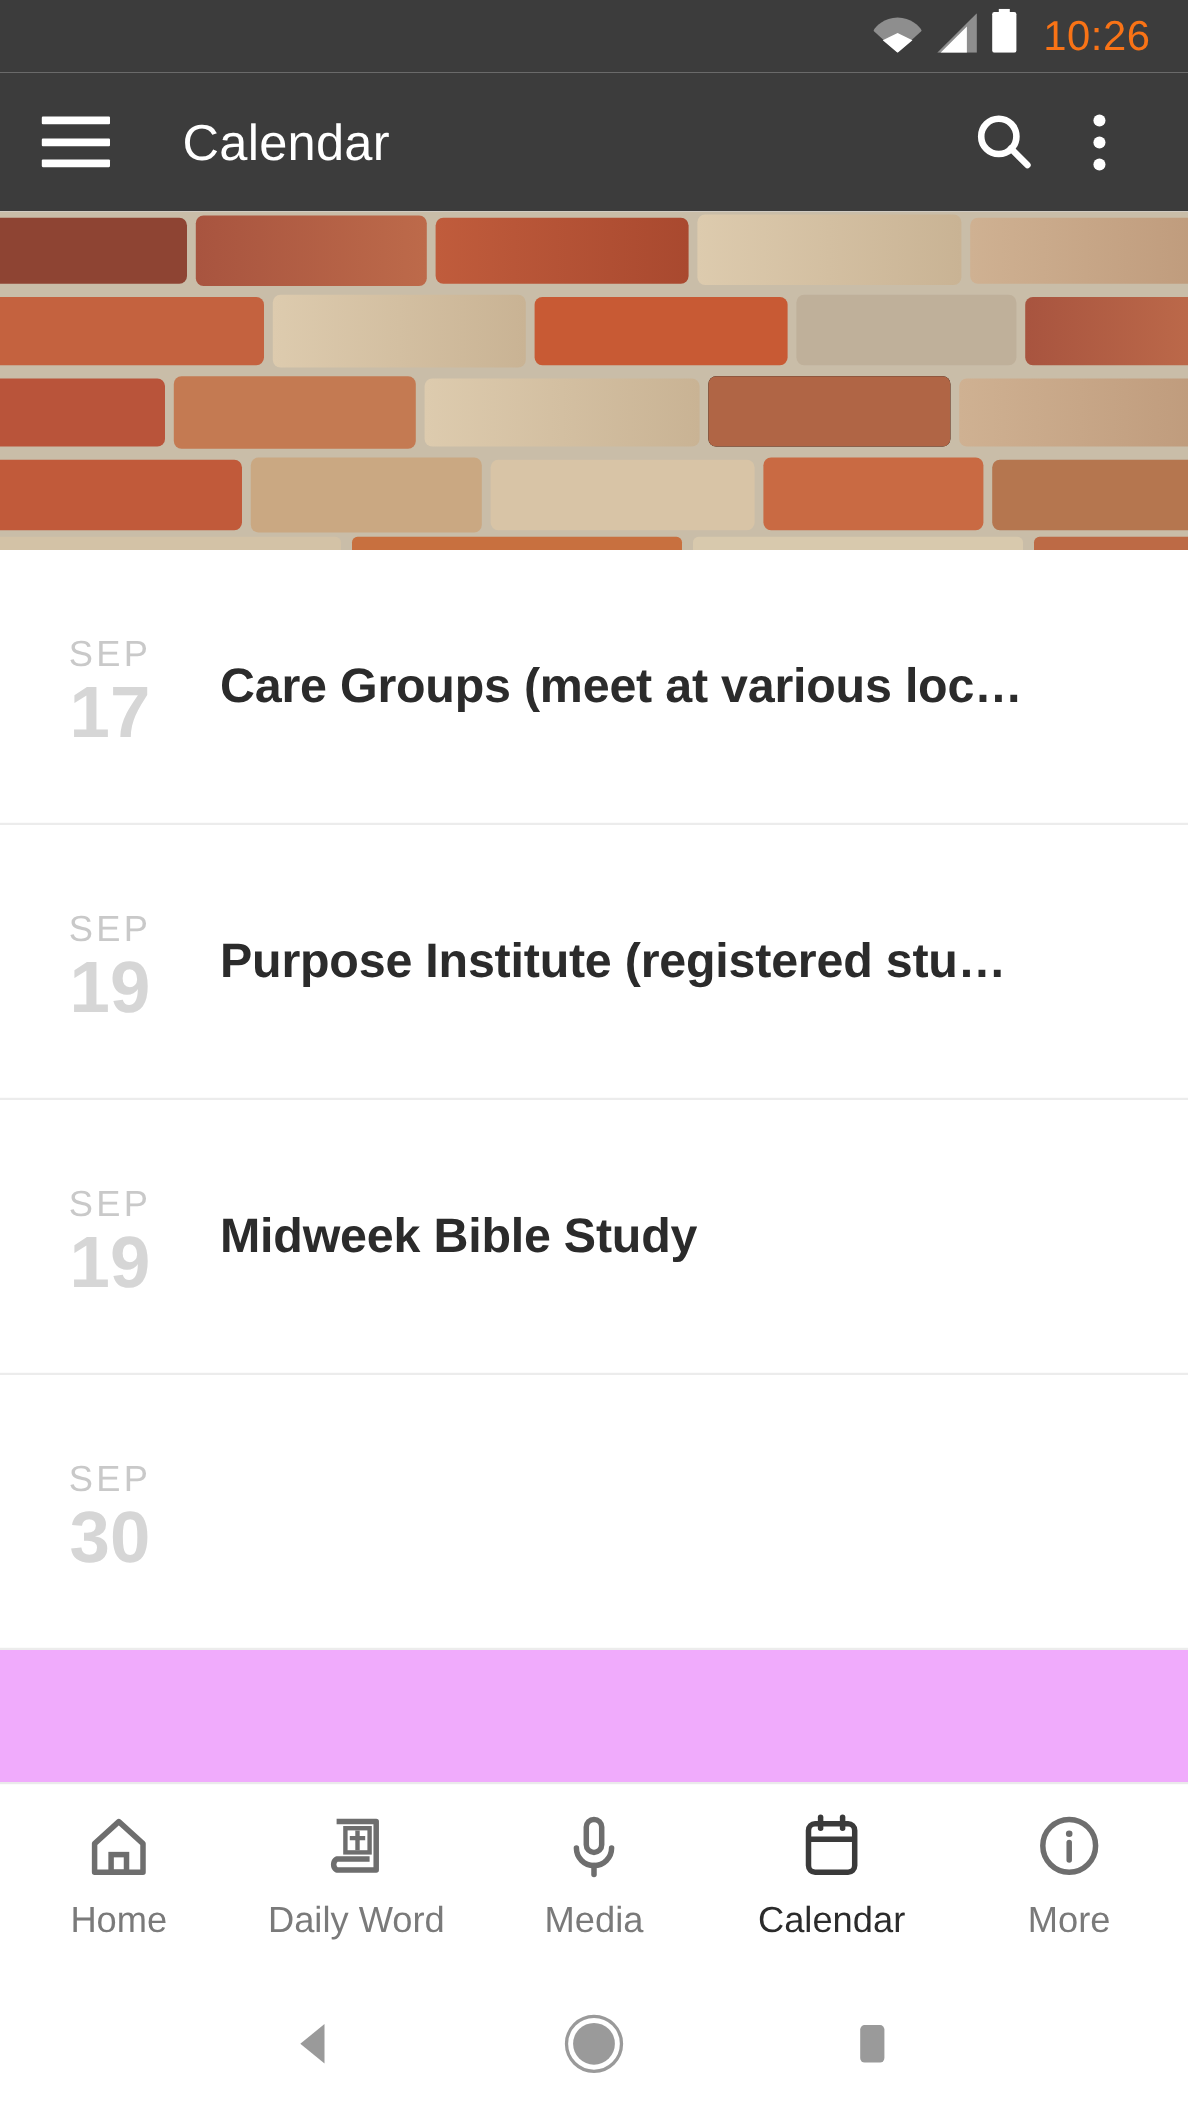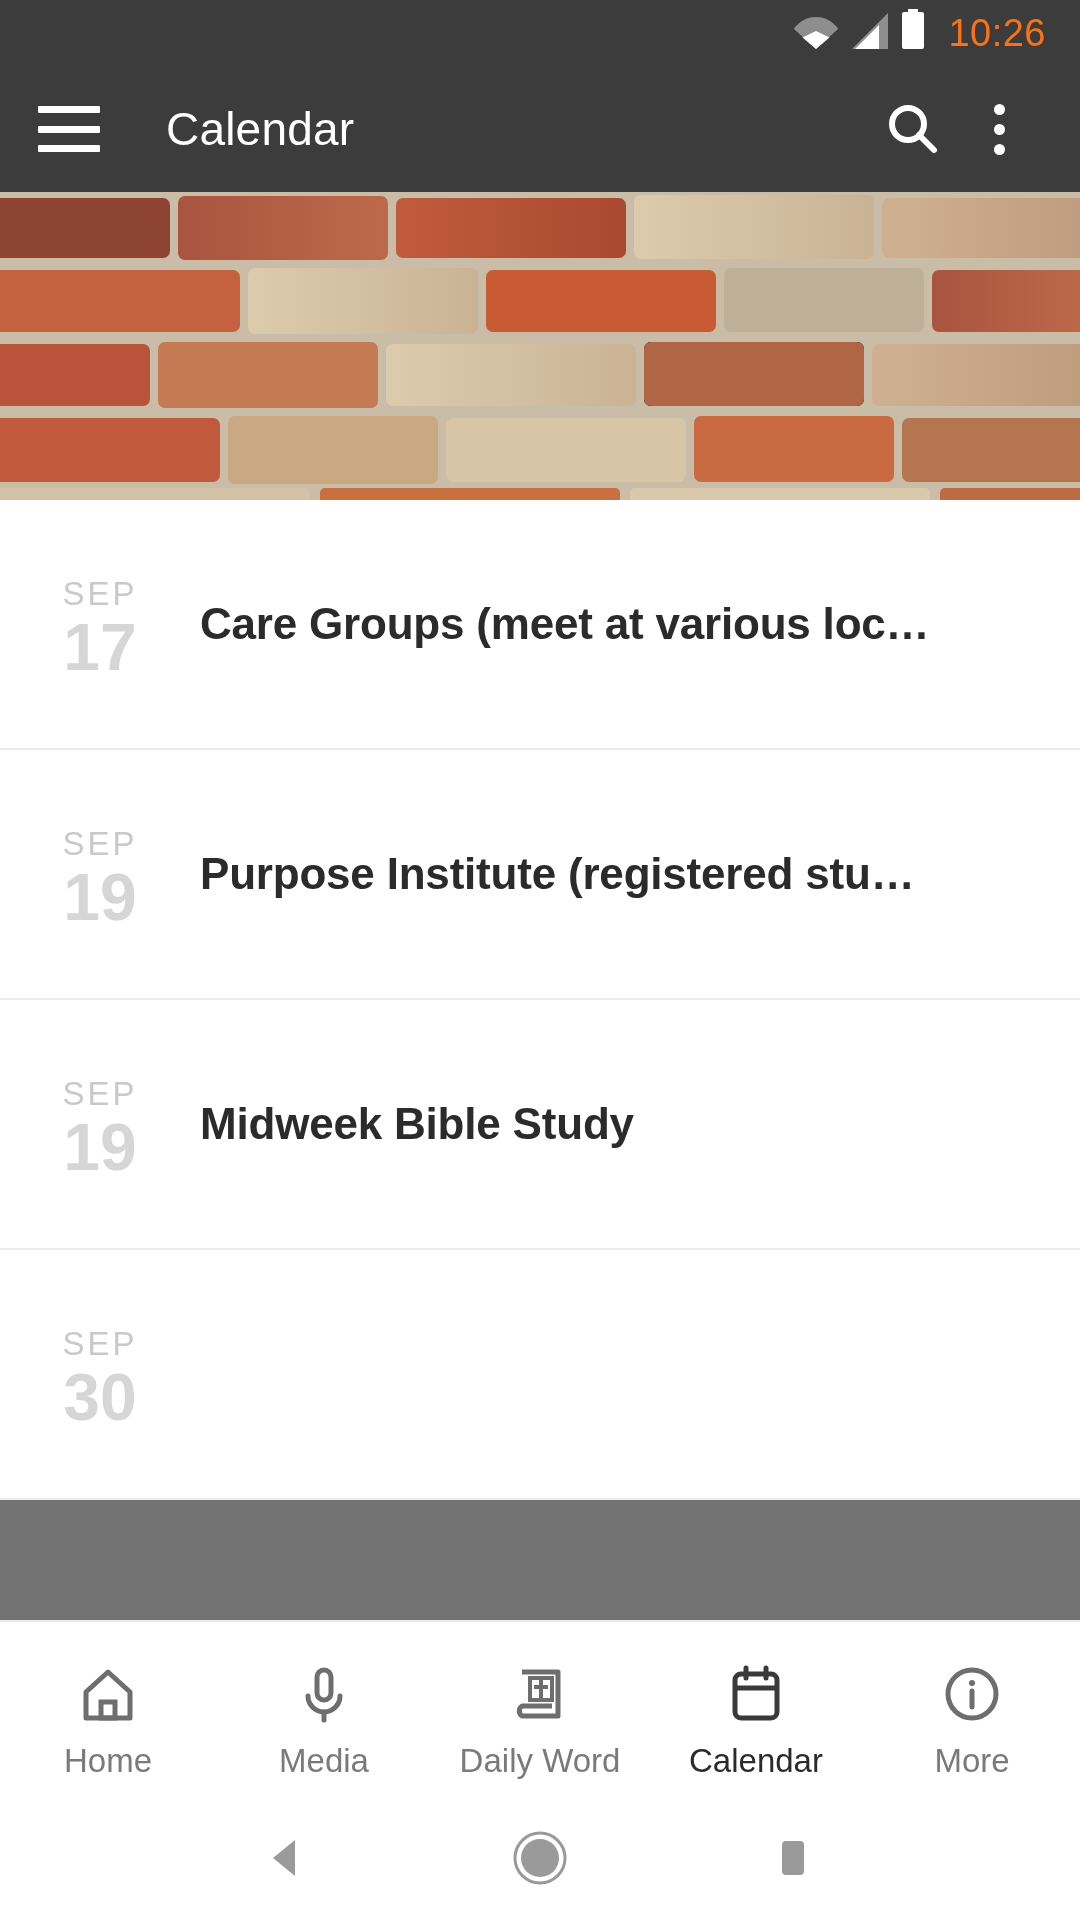--- a/index.html
+++ b/index.html
@@ -37,21 +37,21 @@
   }
   .appbar-action { width:86px; height:86px; display:flex; align-items:center; justify-content:center; cursor:pointer; }
   .dots { display:flex; flex-direction:column; gap:9px; align-items:center; }
   .dots i { display:block; width:11px; height:11px; border-radius:50%; background:#fff; }
 
   
   .hero { flex:0 0 308px; position:relative; overflow:hidden; background:#b5secondary; }
   .hero svg { display:block; width:100%; height:100%; }
 
   
-  .list { flex:1 1 auto; background:#737373; }
+  .list { flex:1 1 auto; background:#f0abfc; }
   .event-row {
     position:relative; height:250px; display:flex; align-items:center;
     border-bottom:2px solid #ececec; cursor:pointer; background:#fff;
   }
   .event-date {
     width:200px; flex:0 0 200px; text-align:center;
     display:flex; flex-direction:column; align-items:center; justify-content:center;
     padding-top:8px;
   }
   .ev-mon {
@@ -65,21 +65,21 @@
   .event-title {
     flex:1 1 auto; font-size:44px; color:#2b2b2b; font-weight:700;
     padding-right:24px; white-space:nowrap; overflow:hidden;
     letter-spacing:-0.2px;
   }
 
   
   .tabbar {
     flex:0 0 176px; display:flex; background:#fff;
     border-top:2px solid #eaeaea;
-    align-items:flex-start; padding-top:38px;
+    align-items:flex-start; padding-top:22px;
   }
   .tab {
     flex:1 1 0; display:flex; flex-direction:column; align-items:center;
     gap:14px; cursor:pointer;
   }
   .tab-icon { height:68px; display:flex; align-items:center; justify-content:center; }
   .tab-label { font-size:33px; color:#7a7a7a; letter-spacing:0px; }
   .tab.active .tab-label { color:#2b2b2b; }
 
   
@@ -240,38 +240,38 @@
           <path d="M10 30 L32 10 L54 30 L54 56 L10 56 Z" fill="none" stroke="#6e6e6e" stroke-width="5" stroke-linejoin="round"></path>
           <rect x="25" y="40" width="14" height="16" fill="none" stroke="#6e6e6e" stroke-width="5"></rect>
         </svg>
       </div>
       <div class="tab-label">Home</div>
     </div>
 
     <div class="tab">
       <div class="tab-icon">
         <svg width="64" height="64" viewBox="0 0 64 64">
-          <rect x="25" y="8" width="14" height="30" rx="7" fill="none" stroke="#6e6e6e" stroke-width="5"></rect>
-          <path d="M16 34 A16 16 0 0 0 48 34" fill="none" stroke="#6e6e6e" stroke-width="5" stroke-linecap="round"></path>
-          <line x1="32" y1="50" x2="32" y2="58" stroke="#6e6e6e" stroke-width="5" stroke-linecap="round"></line>
-        </svg>
-      </div>
-      <div class="tab-label">Media</div>
-    </div>
-
-    <div class="tab">
-      <div class="tab-icon">
-        <svg width="64" height="64" viewBox="0 0 64 64">
           <path d="M14 10 L50 10 L50 54 L14 54 A6 6 0 0 1 14 44 L44 44" fill="none" stroke="#6e6e6e" stroke-width="5" stroke-linejoin="round"></path>
           <rect x="22" y="16" width="22" height="22" fill="none" stroke="#6e6e6e" stroke-width="4"></rect>
           <line x1="33" y1="18" x2="33" y2="36" stroke="#6e6e6e" stroke-width="4"></line>
           <line x1="26" y1="25" x2="40" y2="25" stroke="#6e6e6e" stroke-width="4"></line>
         </svg>
       </div>
       <div class="tab-label">Daily Word</div>
+    </div>
+
+    <div class="tab">
+      <div class="tab-icon">
+        <svg width="64" height="64" viewBox="0 0 64 64">
+          <rect x="25" y="8" width="14" height="30" rx="7" fill="none" stroke="#6e6e6e" stroke-width="5"></rect>
+          <path d="M16 34 A16 16 0 0 0 48 34" fill="none" stroke="#6e6e6e" stroke-width="5" stroke-linecap="round"></path>
+          <line x1="32" y1="50" x2="32" y2="58" stroke="#6e6e6e" stroke-width="5" stroke-linecap="round"></line>
+        </svg>
+      </div>
+      <div class="tab-label">Media</div>
     </div>
 
     <div class="tab active">
       <div class="tab-icon">
         <svg width="64" height="64" viewBox="0 0 64 64">
           <line x1="22" y1="6" x2="22" y2="16" stroke="#3a3a3a" stroke-width="5" stroke-linecap="round"></line>
           <line x1="42" y1="6" x2="42" y2="16" stroke="#3a3a3a" stroke-width="5" stroke-linecap="round"></line>
           <rect x="11" y="12" width="42" height="44" rx="6" fill="none" stroke="#3a3a3a" stroke-width="5"></rect>
           <line x1="11" y1="26" x2="53" y2="26" stroke="#3a3a3a" stroke-width="5"></line>
         </svg>

